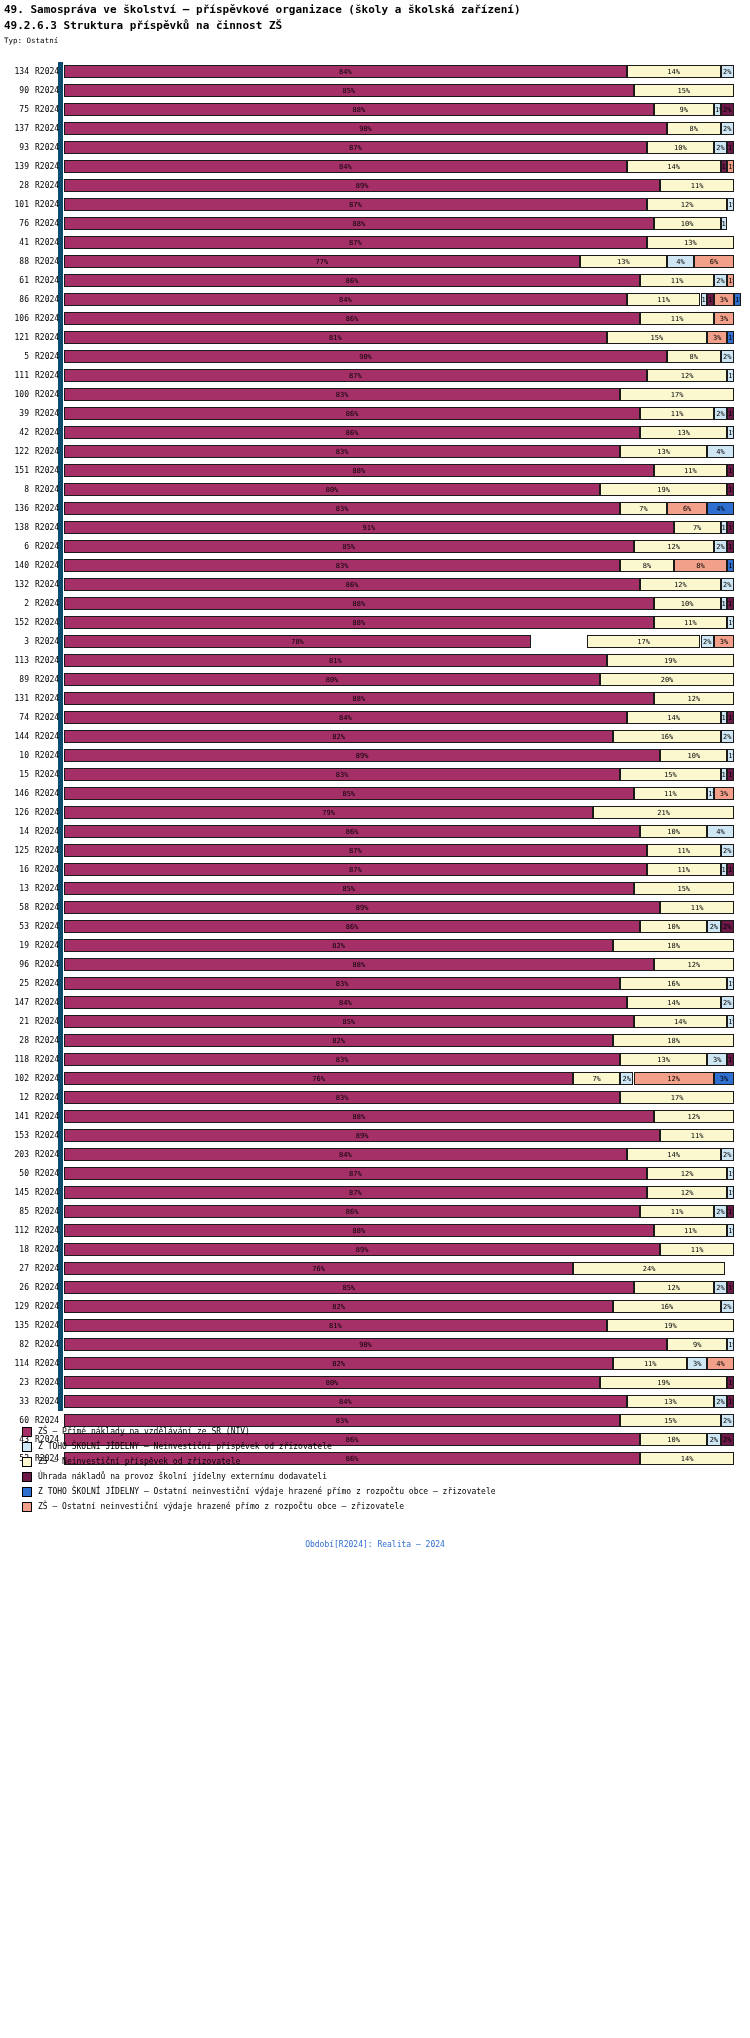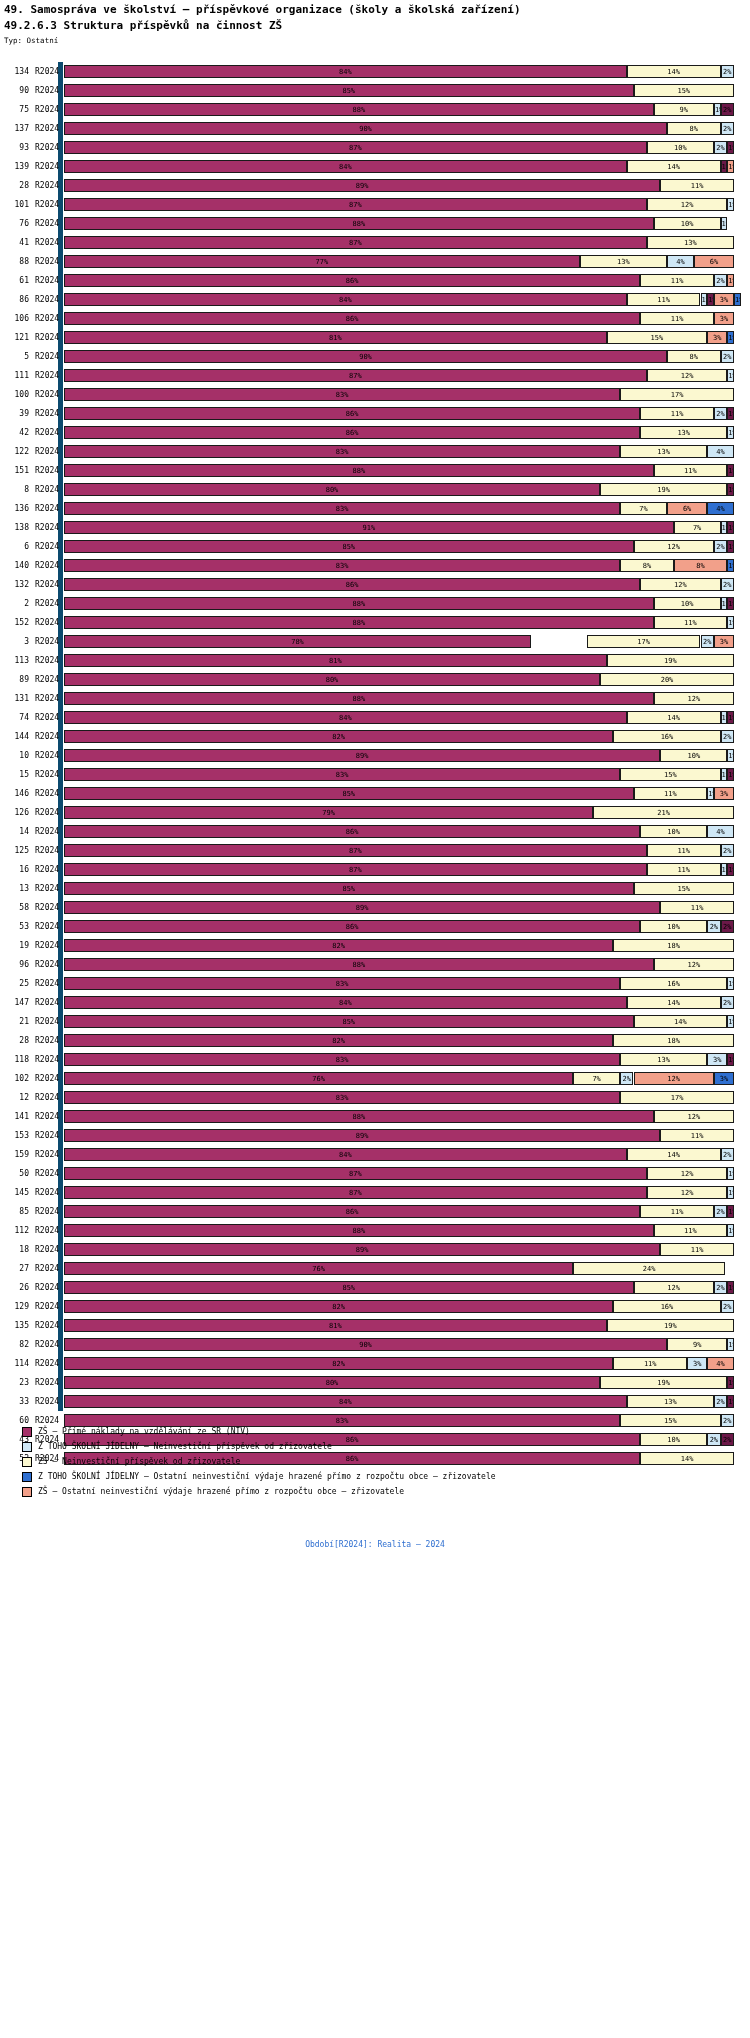--- a/index.html
+++ b/index.html
@@ -1026,21 +1026,21 @@
           <div class="seg s0" style="left: 0px; width: 596.3px;">
             <span class="seglabel">89%</span>
           </div>
           <div class="seg s1" style="left: 596.3px; width: 73.7px;">
             <span class="seglabel">11%</span>
           </div>
         </div>
       </div>
       <div class="row">
         <div class="rowlabel">
-          <span class="rid">159</span>
+          <span class="rid">203</span>
           <span class="rper">R2024</span>
         </div>
         <div class="bars">
           <div class="seg s0" style="left: 0px; width: 562.8px;">
             <span class="seglabel">84%</span>
           </div>
           <div class="seg s1" style="left: 562.8px; width: 93.8px;">
             <span class="seglabel">14%</span>
           </div>
           <div class="seg s2" style="left: 656.6px; width: 13.4px;">
@@ -1322,18 +1322,19 @@
             <span class="seglabel">14%</span>
           </div>
         </div>
       </div>
     </div>
 
   <div class="legend" id="legend">
       <div class="lgitem"><span class="swatch" style="background: rgb(165, 48, 104);"></span><span>ZŠ – Přímé náklady na vzdělávání ze SR (NIV)</span></div>
       <div class="lgitem"><span class="swatch" style="background: rgb(207, 231, 245);"></span><span>Z TOHO ŠKOLNÍ JÍDELNY – Neinvestiční příspěvek od zřizovatele</span></div>
       <div class="lgitem"><span class="swatch" style="background: rgb(251, 248, 208);"></span><span>ZŠ – Neinvestiční příspěvek od zřizovatele</span></div>
+      <div class="lgitem"><span class="swatch" style="background: rgb(108, 24, 72);"></span><span>Úhrada nákladů na provoz školní jídelny externímu dodavateli</span></div>
       <div class="lgitem"><span class="swatch" style="background: rgb(47, 111, 208);"></span><span>Z TOHO ŠKOLNÍ JÍDELNY – Ostatní neinvestiční výdaje hrazené přímo z rozpočtu obce – zřizovatele</span></div>
       <div class="lgitem"><span class="swatch" style="background: rgb(242, 160, 138);"></span><span>ZŠ – Ostatní neinvestiční výdaje hrazené přímo z rozpočtu obce – zřizovatele</span></div>
     </div>
 
   <div class="footer">Období[R2024]: Realita – 2024</div>
 </div>
 
 </body></html>

